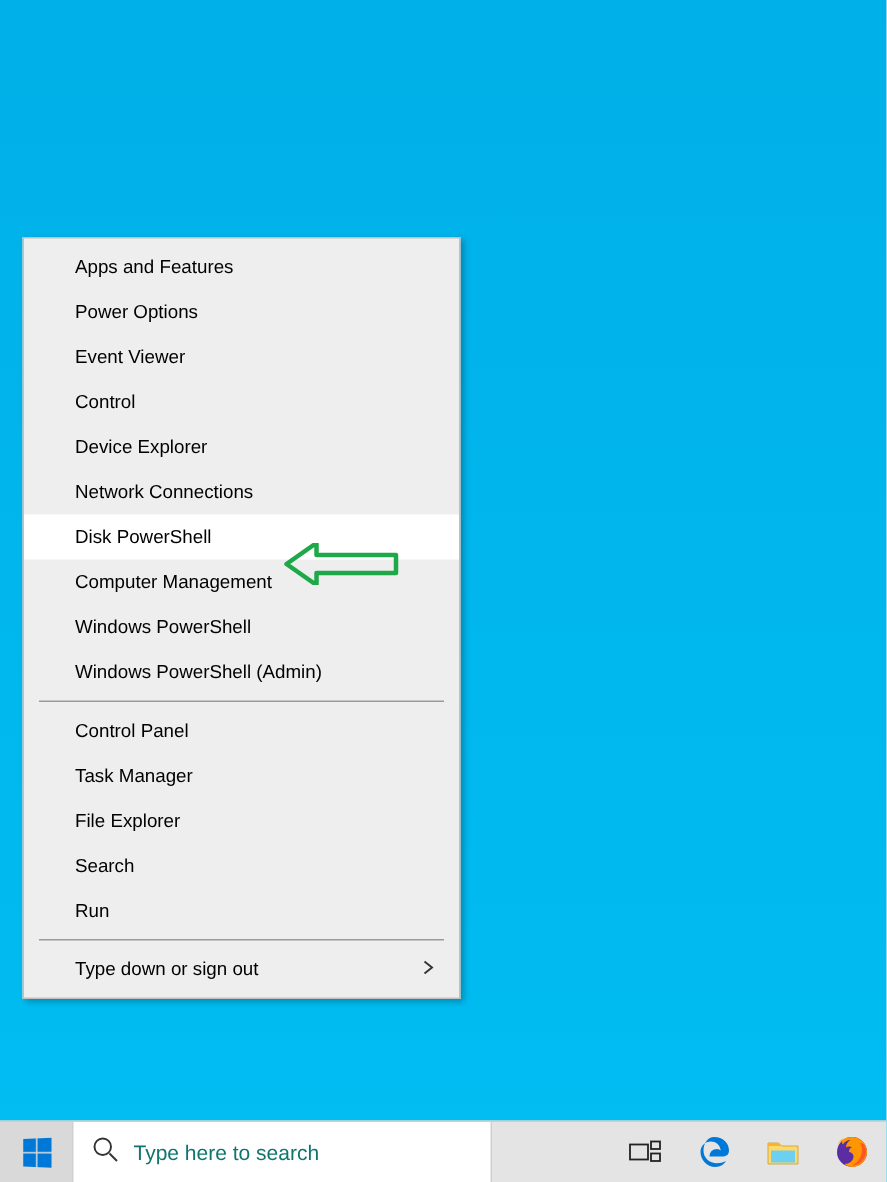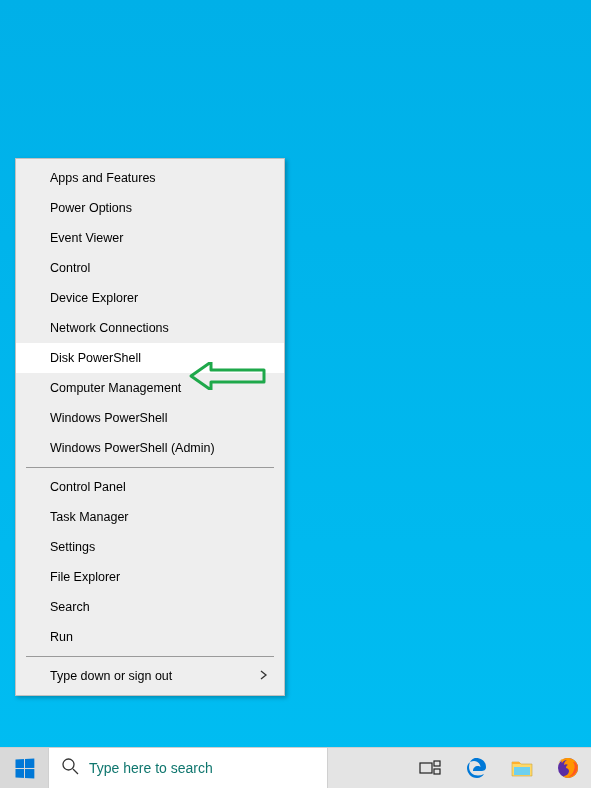--- a/index.html
+++ b/index.html
@@ -12,21 +12,21 @@
       height: 788px;
       font-family: "Segoe UI", Arial, sans-serif;
       background: linear-gradient(to bottom, #00b0e8 0%, #00bdf2 100%);
       position: relative;
       overflow: hidden;
     }
     .context-menu {
       position: absolute;
       left: 15px;
       top: 158px;
-      width: 270px;
+      width: 292px;
       background: #eeeeee;
       border: 1px solid #c0c0c0;
       box-shadow: 2px 2px 4px rgba(0,0,0,0.25);
       padding: 4px 0;
     }
     .menu-item {
       display: flex;
       align-items: center;
       justify-content: space-between;
       padding: 8px 16px 8px 34px;
@@ -157,23 +157,20 @@
     <span>Windows PowerShell (Admin)</span>
   </div>
 
   <div class="menu-separator"></div>
 
   <div class="menu-item">
     <span>Control Panel</span>
   </div>
   <div class="menu-item">
     <span>Task Manager</span>
-  </div>
-  <div class="menu-item">
-    <span>Settings</span>
   </div>
   <div class="menu-item">
     <span>File Explorer</span>
   </div>
   <div class="menu-item">
     <span>Search</span>
   </div>
   <div class="menu-item">
     <span>Run</span>
   </div>

